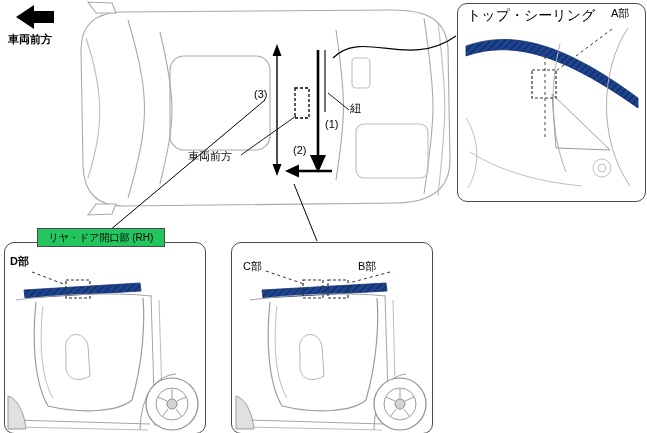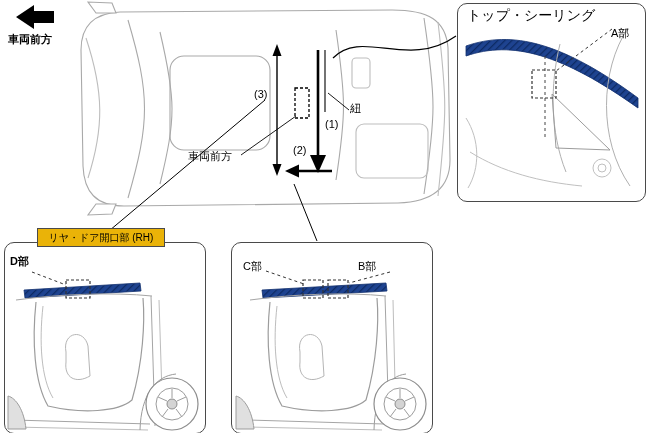--- a/index.html
+++ b/index.html
@@ -12,21 +12,21 @@
     position:absolute; z-index:3; font-size:11px; color:#000;
     white-space:nowrap; line-height:1.1;
   }
   .label.small { font-size:14px; }
   .label.bold  { font-weight:bold; }
   .callout-box {
     position:absolute; z-index:2; border:1.5px solid #4a4a4a;
     border-radius:10px; background:transparent;
   }
   .title-box {
-    position:absolute; z-index:4; border:1px solid #4a4a4a; background:#eab308;
+    position:absolute; z-index:4; border:1px solid #4a4a4a; background:#22c55e;
     display:flex; align-items:center; justify-content:center;
     font-size:10px; color:#000; white-space:nowrap;
   }
 </style>
 </head>
 <body>
 
 <div id="stage">
 
   <svg id="artwork" width="647" height="433" viewBox="0 0 647 433">
@@ -142,18 +142,18 @@
 
   <div class="title-box" style="left:37px; top:228px; width:126px; height:17px;">リヤ・ドア開口部 (RH)</div>
   <div class="label small" style="left:467px; top:8px;">トップ・シーリング</div>
 
   <div class="label bold" style="left:8px; top:33px;">車両前方</div>
   <div class="label" style="left:254px; top:88px;">(3)</div>
   <div class="label" style="left:325px; top:118px;">(1)</div>
   <div class="label" style="left:293px; top:144px;">(2)</div>
   <div class="label" style="left:350px; top:102px;">紐</div>
   <div class="label" style="left:188px; top:150px;">車両前方</div>
-  <div class="label" style="left:611px; top:27px;">A部</div>
+  <div class="label" style="left:611px; top:7px;">A部</div>
   <div class="label" style="left:10px; top:255px;font-weight:bold;">D部</div>
   <div class="label" style="left:243px; top:260px;">C部</div>
   <div class="label" style="left:358px; top:260px;">B部</div>
 
 </div>
 
 </body></html>

